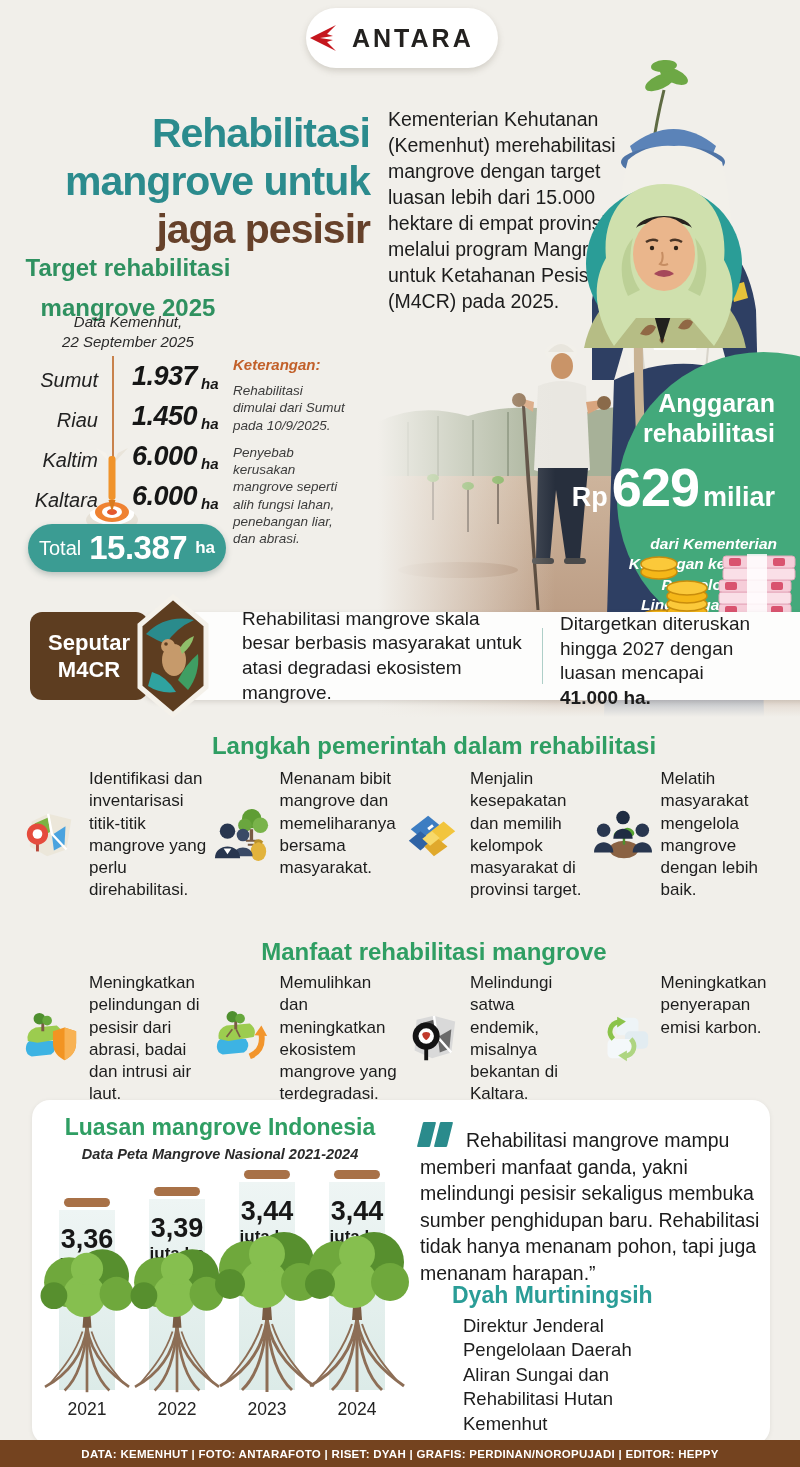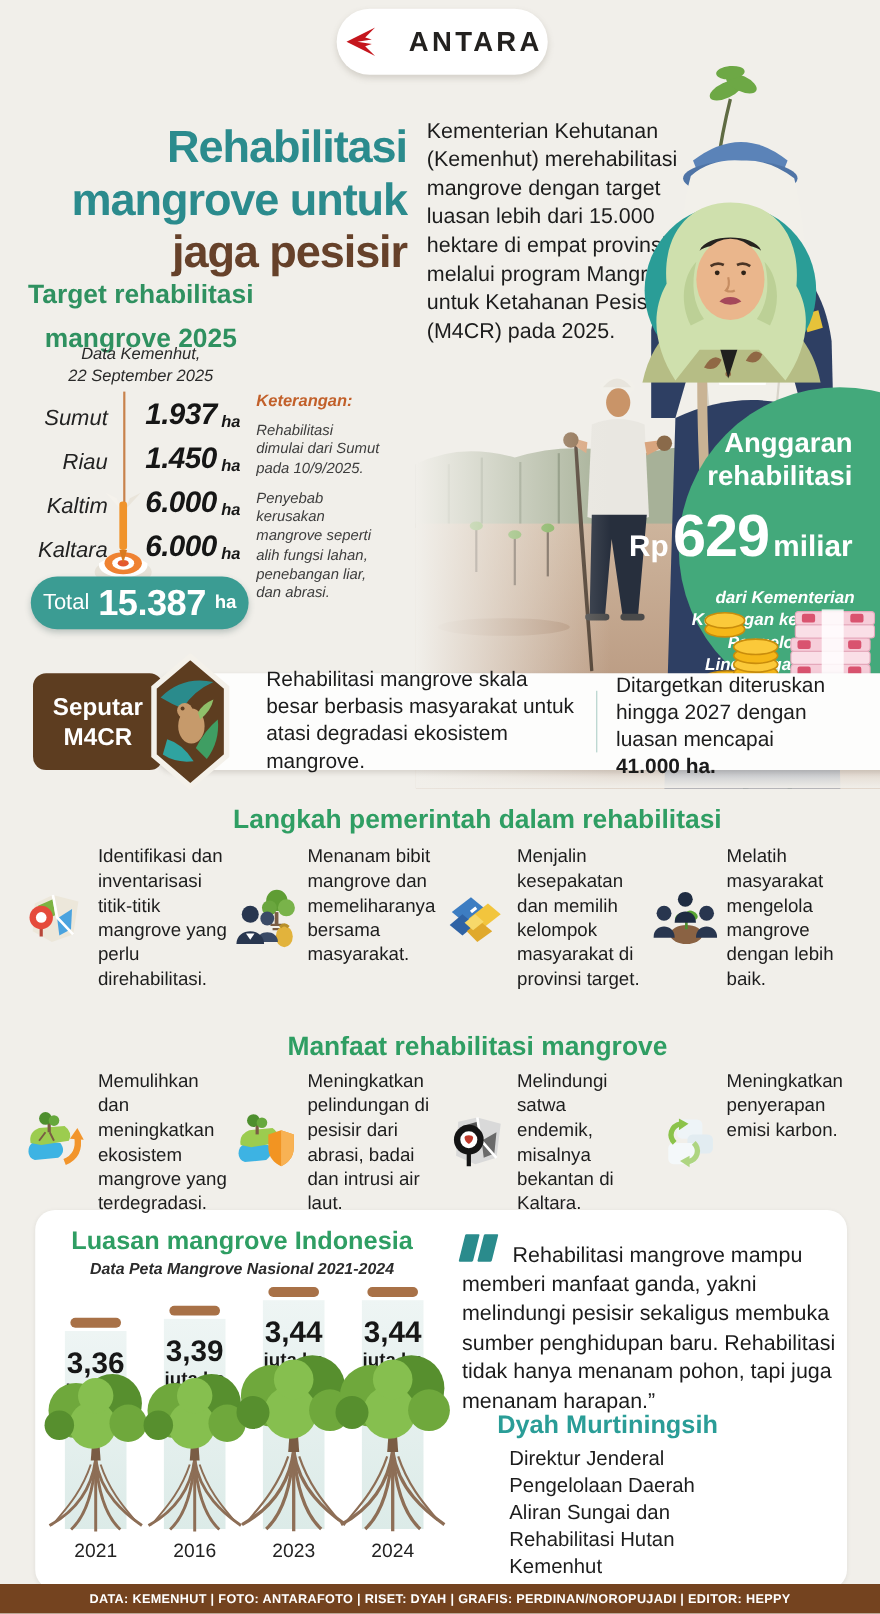--- a/index.html
+++ b/index.html
@@ -1,21 +1,21 @@
 <!DOCTYPE html>
 <html><head>
 <meta charset="utf-8">
 <style>
   html,body{margin:0;padding:0;}
   body{background:#d9d6d0;font-family:"Liberation Sans",sans-serif;}
   #canvas{position:relative;width:800px;height:1467px;margin:0 auto;background:#f1efea;overflow:hidden;}
 
   
   .antara-pill{position:absolute;left:306px;top:8px;width:192px;height:60px;background:#ffffff;
-    border-radius:32px;display:flex;align-items:center;justify-content:center;gap:27px;
+    border-radius:32px;display:flex;align-items:center;gap:12px;
     box-shadow:0 3px 6px rgba(120,110,95,.25);z-index:6;}
   .antara-word{font-size:25px;font-weight:700;letter-spacing:3px;color:#23211f;}
 
   
   .main-title{position:absolute;left:22px;top:82px;width:348px;text-align:right;
     font-weight:800;font-size:41px;line-height:48px;letter-spacing:-1px;z-index:3;}
   .title-teal{color:#2b8b8d;display:block;}
   .title-brown{color:#66412a;display:block;}
 
   
@@ -430,42 +430,42 @@
         <path d="M40 48 C40 34 60 34 60 48 Z" fill="#28364f"></path>
       </svg>
       <div class="card-text">Melatih masyarakat mengelola mangrove dengan lebih baik.</div>
     </div>
   </div>
 
   <div class="sec-head" style="top:938px;">Manfaat rehabilitasi mangrove</div>
   <div class="cards" style="top:972px;">
     <div class="card">
       <svg width="58" height="58" viewBox="0 0 60 60">
+        <path d="M4 40 Q4 30 16 30 L32 32 Q38 40 30 46 L10 48 Q4 46 4 40 Z" fill="#3db3e3"></path>
+        <path d="M6 32 Q4 22 14 18 L36 16 Q44 22 40 30 L16 34 Z" fill="#9ccc4f"></path>
+        <rect x="20" y="12" width="3" height="10" fill="#7a5c44"></rect>
+        <circle cx="18" cy="9" r="6" fill="#4e8f2e"></circle>
+        <circle cx="26" cy="11" r="5" fill="#66a83c"></circle>
+        <path d="M44 18 L56 22 L56 34 C56 44 50 49 44 52 C38 49 32 44 32 34 L32 22 Z" fill="#f29422"></path>
+        <path d="M44 18 L44 52 C50 49 56 44 56 34 L56 22 Z" fill="#f8b254"></path>
+      </svg>
+      <div class="card-text">Meningkatkan pelindungan di pesisir dari abrasi, badai dan intrusi air laut.</div>
+    </div>
+    <div class="card">
+      <svg width="58" height="58" viewBox="0 0 60 60">
         <path d="M4 38 Q4 28 16 28 L34 30 Q40 38 32 44 L10 46 Q4 44 4 38 Z" fill="#3db3e3"></path>
         <path d="M6 30 Q4 20 14 16 L38 14 Q46 20 42 28 L16 32 Z" fill="#9ccc4f"></path>
         <rect x="22" y="10" width="3" height="10" fill="#7a5c44"></rect>
         <circle cx="20" cy="7" r="6" fill="#4e8f2e"></circle>
         <circle cx="28" cy="9" r="5" fill="#66a83c"></circle>
         <path d="M20 20 L14 28 M24 20 L28 28" stroke="#7a5c44" stroke-width="1.8"></path>
         <path d="M38 48 C48 44 52 36 50 24" stroke="#f2952c" stroke-width="6" fill="none"></path>
         <path d="M43 26 L50 16 L56 27 Z" fill="#f2952c"></path>
       </svg>
       <div class="card-text">Memulihkan dan meningkatkan ekosistem mangrove yang terdegradasi.</div>
-    </div>
-    <div class="card">
-      <svg width="58" height="58" viewBox="0 0 60 60">
-        <path d="M4 40 Q4 30 16 30 L32 32 Q38 40 30 46 L10 48 Q4 46 4 40 Z" fill="#3db3e3"></path>
-        <path d="M6 32 Q4 22 14 18 L36 16 Q44 22 40 30 L16 34 Z" fill="#9ccc4f"></path>
-        <rect x="20" y="12" width="3" height="10" fill="#7a5c44"></rect>
-        <circle cx="18" cy="9" r="6" fill="#4e8f2e"></circle>
-        <circle cx="26" cy="11" r="5" fill="#66a83c"></circle>
-        <path d="M44 18 L56 22 L56 34 C56 44 50 49 44 52 C38 49 32 44 32 34 L32 22 Z" fill="#f29422"></path>
-        <path d="M44 18 L44 52 C50 49 56 44 56 34 L56 22 Z" fill="#f8b254"></path>
-      </svg>
-      <div class="card-text">Meningkatkan pelindungan di pesisir dari abrasi, badai dan intrusi air laut.</div>
     </div>
     <div class="card">
       <svg width="58" height="58" viewBox="0 0 60 60">
         <path d="M14 10 L32 6 L54 12 L50 44 L30 50 L12 42 Z" fill="#d9d9d9"></path>
         <path d="M18 14 L32 10 L34 24 L22 30 Z" fill="#555555"></path>
         <path d="M36 28 L50 20 L48 40 L38 44 Z" fill="#6a6a6a"></path>
         <path d="M32 6 L35 27 L50 44" stroke="#ffffff" stroke-width="2.5" fill="none"></path>
         <path d="M24 40 L24 52" stroke="#141414" stroke-width="4"></path>
         <circle cx="24" cy="27" r="14" fill="#141414"></circle>
         <circle cx="24" cy="27" r="8" fill="#ffffff"></circle>
@@ -527,21 +527,21 @@
       <div class="chart-col">
         <div class="bar-fill" style="height: 191px;"></div>
         <div class="bar-dash" style="bottom: 224px;"></div>
         <div class="bar-value" style="bottom: 157px;">
           <span class="bar-num">3,39</span>
           <span class="bar-unit">juta ha</span>
         </div>
         <svg class="tree tree-sm">
             <use href="#mangrove-tree"></use>
           </svg>
-        <div class="bar-year">2016</div>
+        <div class="bar-year">2022</div>
       </div>
       <div class="chart-col">
         <div class="bar-fill" style="height: 208px;"></div>
         <div class="bar-dash" style="bottom: 241px;"></div>
         <div class="bar-value" style="bottom: 174px;">
           <span class="bar-num">3,44</span>
           <span class="bar-unit">juta ha</span>
         </div>
         <svg class="tree tree-lg">
             <use href="#mangrove-tree"></use>

